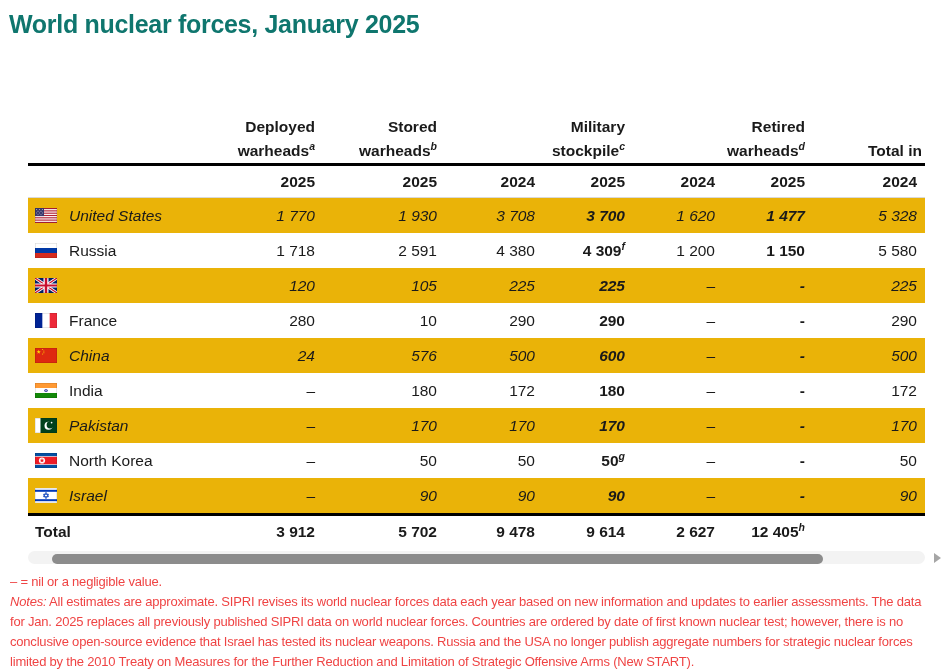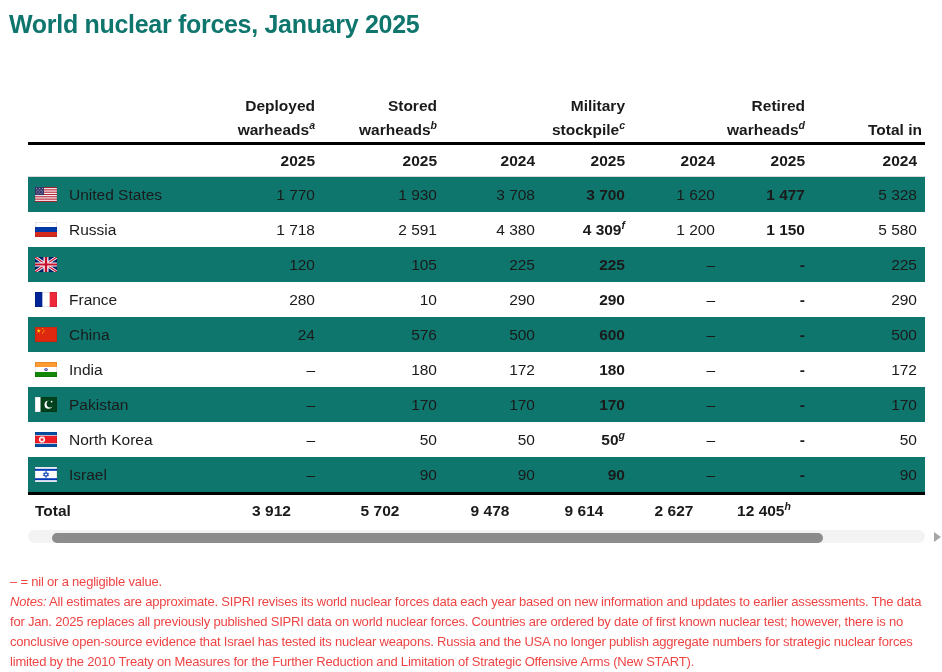--- a/index.html
+++ b/index.html
@@ -3,21 +3,21 @@
 <meta charset="utf-8">
 <style>
   * { margin:0; padding:0; box-sizing:border-box; }
   html,body { width:942px; height:672px; overflow:hidden; background:#ffffff;
     font-family:"Liberation Sans", sans-serif; color:#1a1a1a; }
   .page { position:relative; width:942px; height:672px; }
 
   .title { position:absolute; left:9px; top:10px; font-size:25px; font-weight:bold;
     letter-spacing:-0.3px; color:#0f766e; }
 
-  .tablewrap { position:absolute; left:28px; top:84px; width:897px; }
+  .tablewrap { position:absolute; left:28px; top:105px; width:897px; }
 
   .grid { display:grid; grid-template-columns:200px 95px 122px 98px 90px 90px 90px 1fr; }
 
   
   .ghead { height:58px; align-items:end; }
   .hcell { font-weight:bold; font-size:15.5px; line-height:24px; text-align:right; padding-right:8px; }
   .hcell .hl1 { min-height:24px; }
   .g0 { grid-column:1 / 3; }
   .g1 { grid-column:3; }
   .g2 { grid-column:4 / 6; }
@@ -32,24 +32,24 @@
   .yrow .cell { line-height:31px; }
 
   .cell { font-size:15.5px; }
   .num { text-align:right; padding-right:8px; font-variant-numeric:tabular-nums; }
   .country { display:flex; align-items:center; padding-left:7px; }
   .flag { width:22px; height:15px; display:inline-block; margin-right:12px; flex:0 0 22px; }
   .flag svg { display:block; width:22px; height:15px; }
 
   .trow { height:35px; align-items:center; }
   .trow .cell { line-height:35px; }
-  .stripe { background:#0f766e; }
+  .stripe { background:#eab308;font-style:italic; }
   .emph { font-weight:bold; }
   .total { border-top:3px solid #000; height:34px; font-weight:bold; }
-  .total .cell { line-height:31px;text-align:center; }
+  .total .cell { line-height:31px; }
 
   
   .scrollbar { position:relative; margin-top:3px; height:15px; }
   .sb-track { position:absolute; left:0; right:0; top:1px; height:13px; background:#f3f3f3; border-radius:7px; }
   .sb-thumb { position:absolute; left:24px; top:2.5px; width:771px; height:10px; background:#8c8c8c; border-radius:5px; }
   .sb-left, .sb-right { position:absolute; top:3px; width:0; height:0; border-top:5px solid transparent; border-bottom:5px solid transparent; }
   .sb-left  { left:2px;  border-right:7px solid #a6a6a6; }
   .sb-right { right:-16px; border-left:7px solid #a6a6a6; }
 
   

